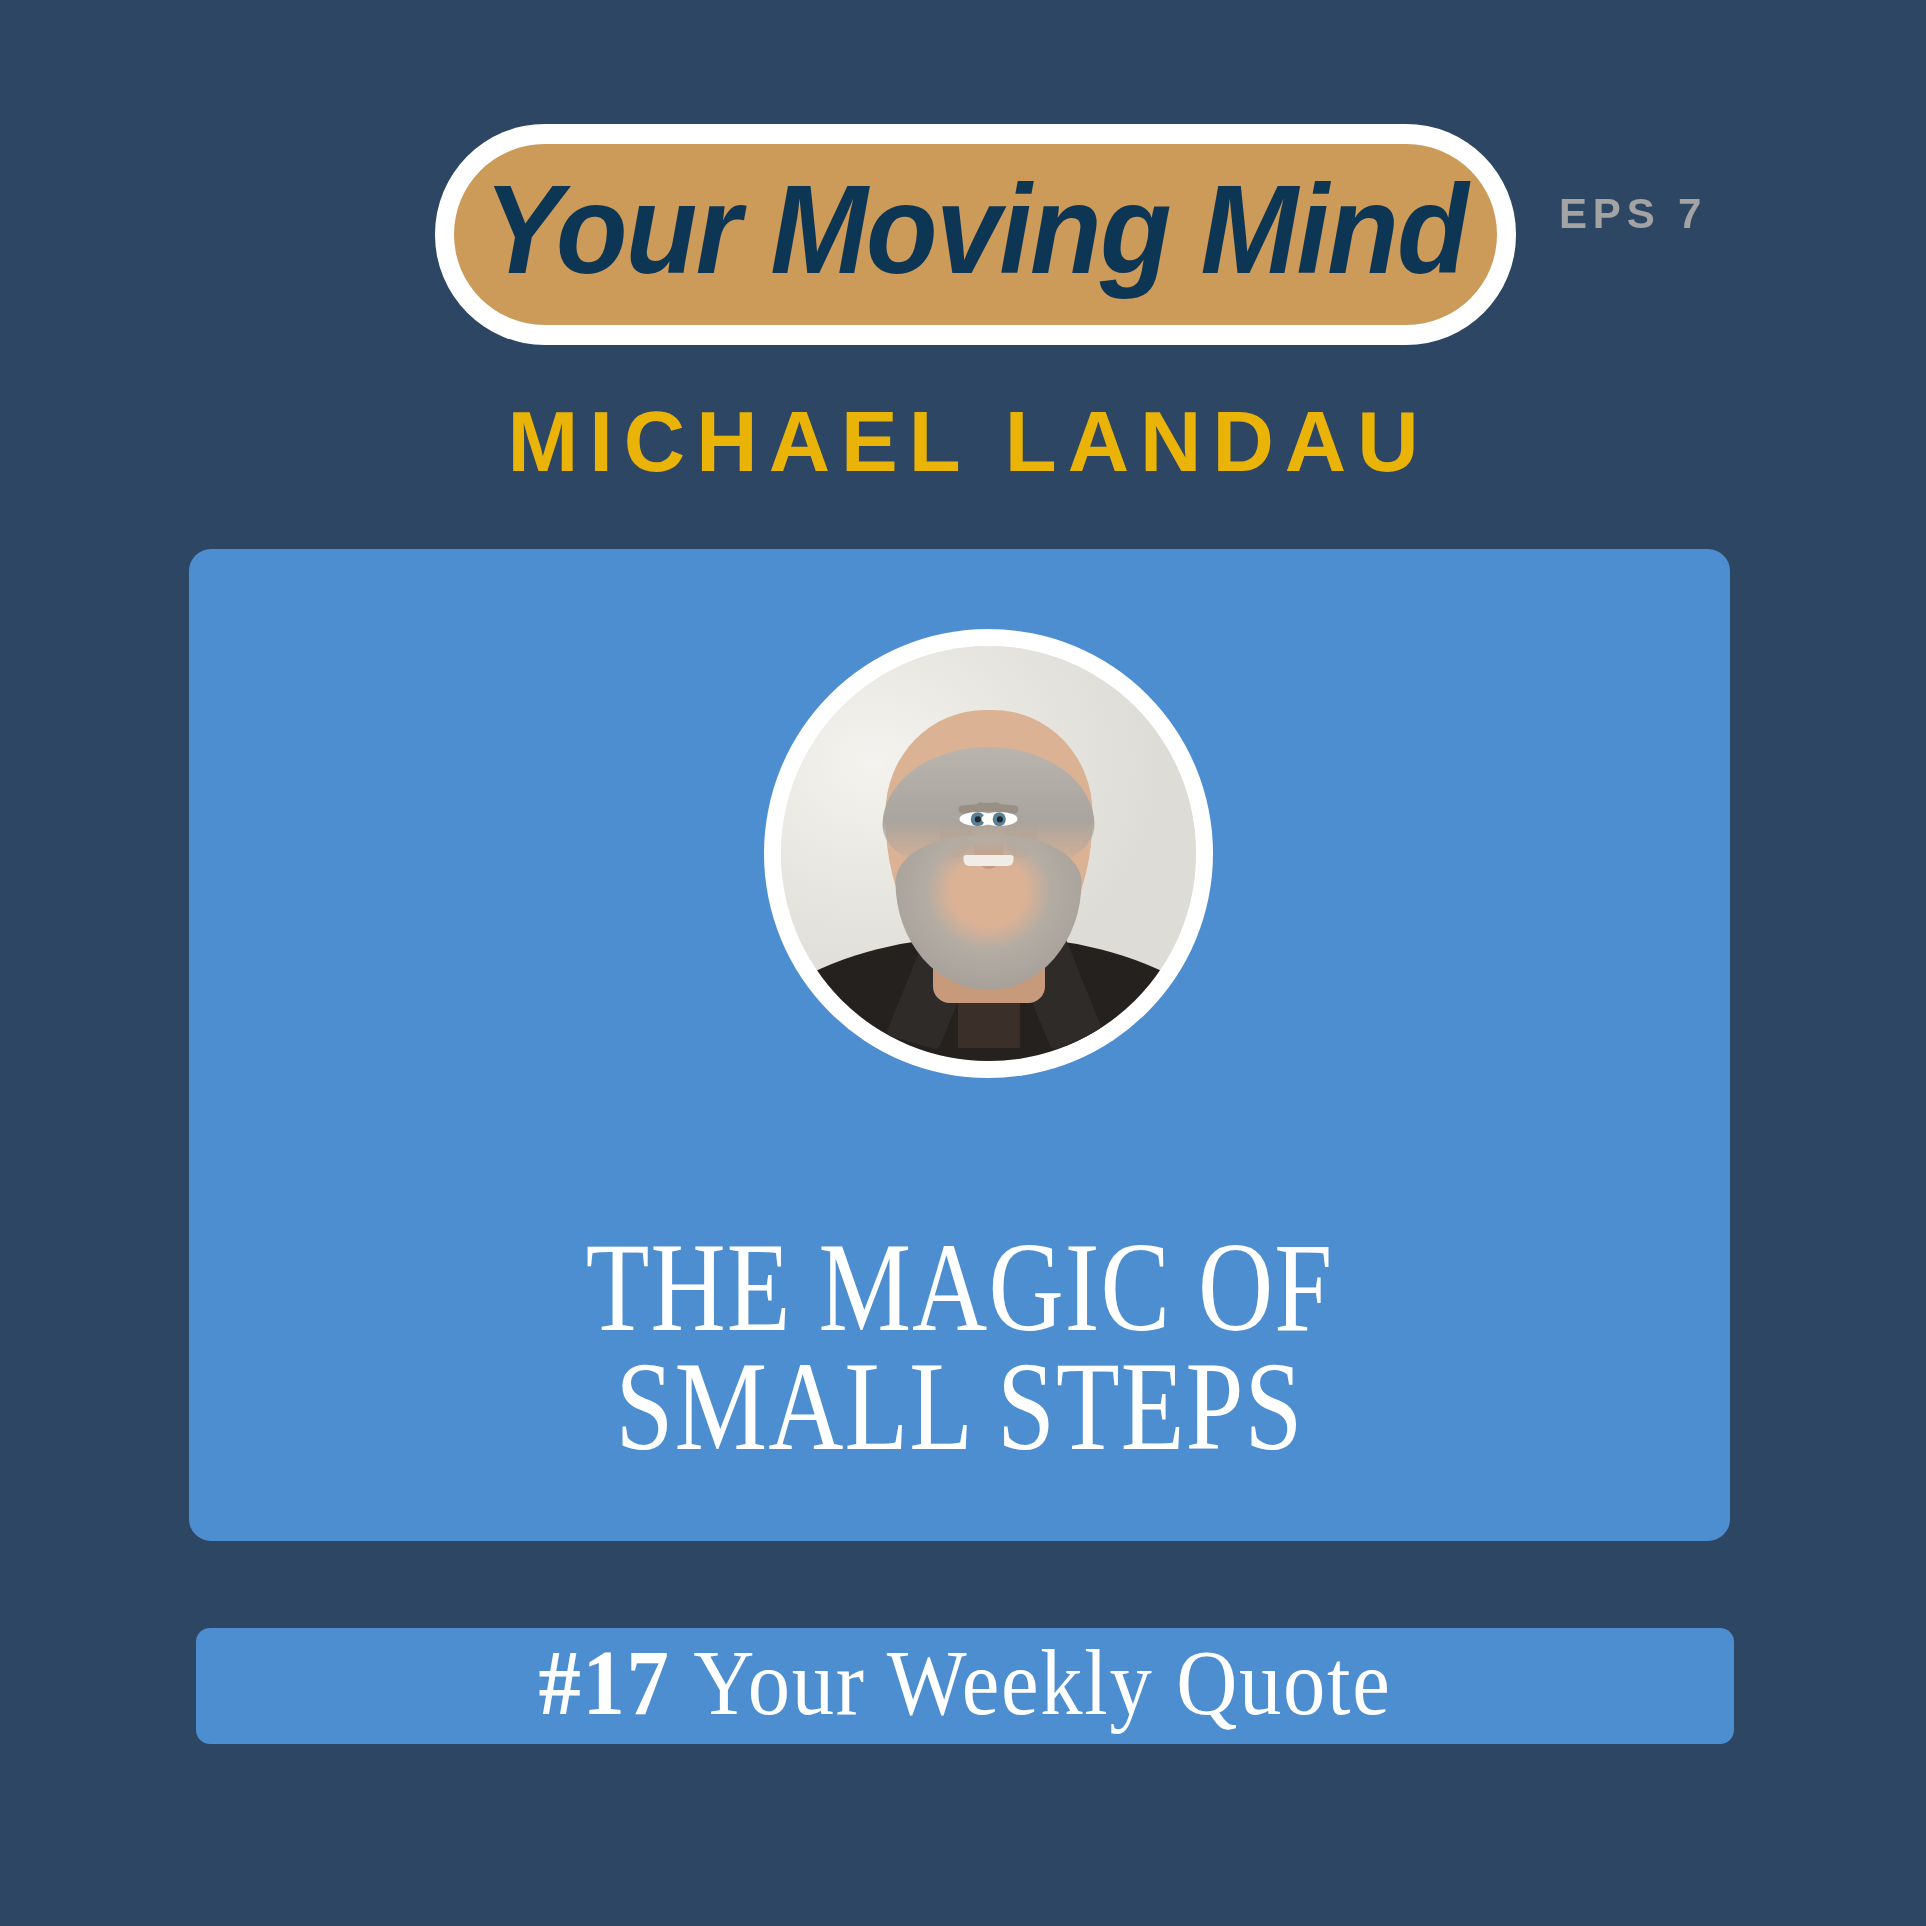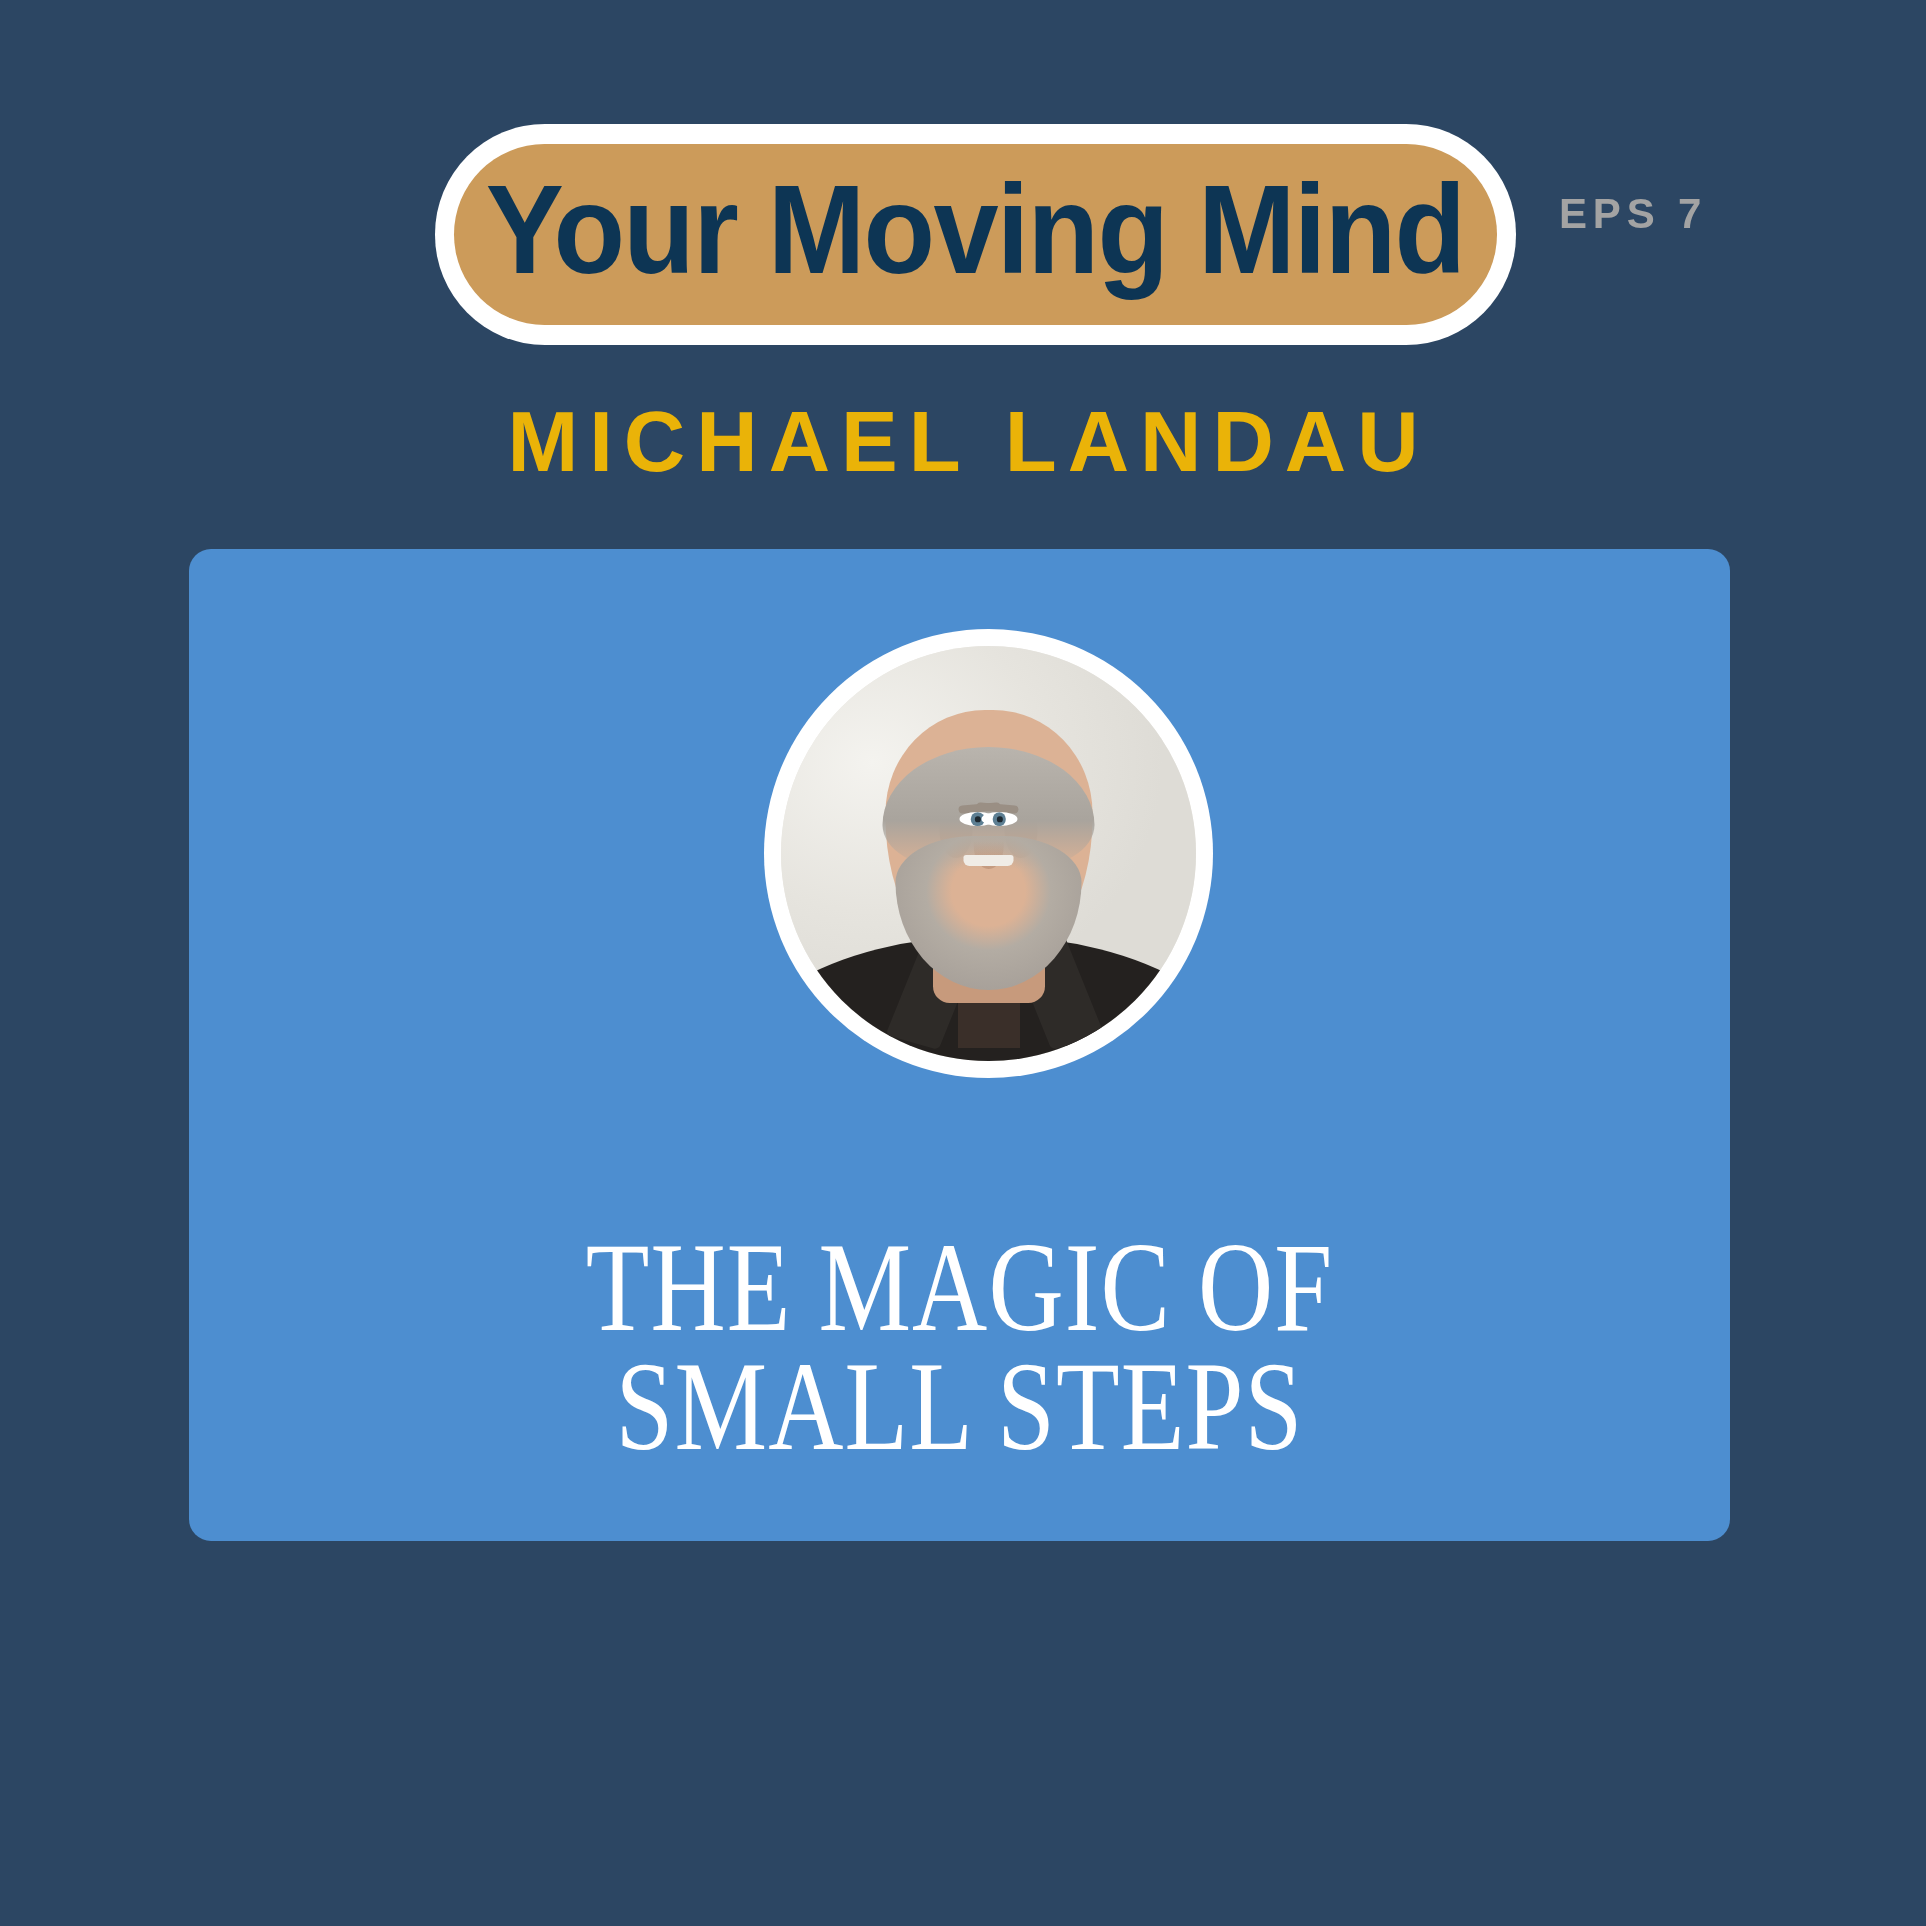--- a/index.html
+++ b/index.html
@@ -22,20 +22,21 @@
   .logo-wrap {
     position: absolute;
     left: 435px;
     top: 124px;
     width: 1081px;
     height: 221px;
     background: #ffffff;
     border-radius: 110px;
     box-sizing: border-box;
     padding: 20px 19px;
+    font-style: italic;
   }
   .logo-inner {
     width: 100%;
     height: 100%;
     background: #cc9b5a;
     border-radius: 91px;
     display: flex;
     align-items: center;
     justify-content: center;
   }
@@ -351,15 +352,20 @@
         <div class="mouth"></div>
       </div>
     </div>
   </div>
 
   <div class="episode-title">
     <span class="line">THE MAGIC OF</span>
     <span class="line">SMALL STEPS</span>
   </div>
 
+  <div class="bottom-banner">
+    <div class="banner-text">
+      <span class="banner-num">#17</span><span>&nbsp;</span><span class="banner-rest">Your Weekly Quote</span>
+    </div>
+  </div>
 
 </div>
 
 
 </body></html>

